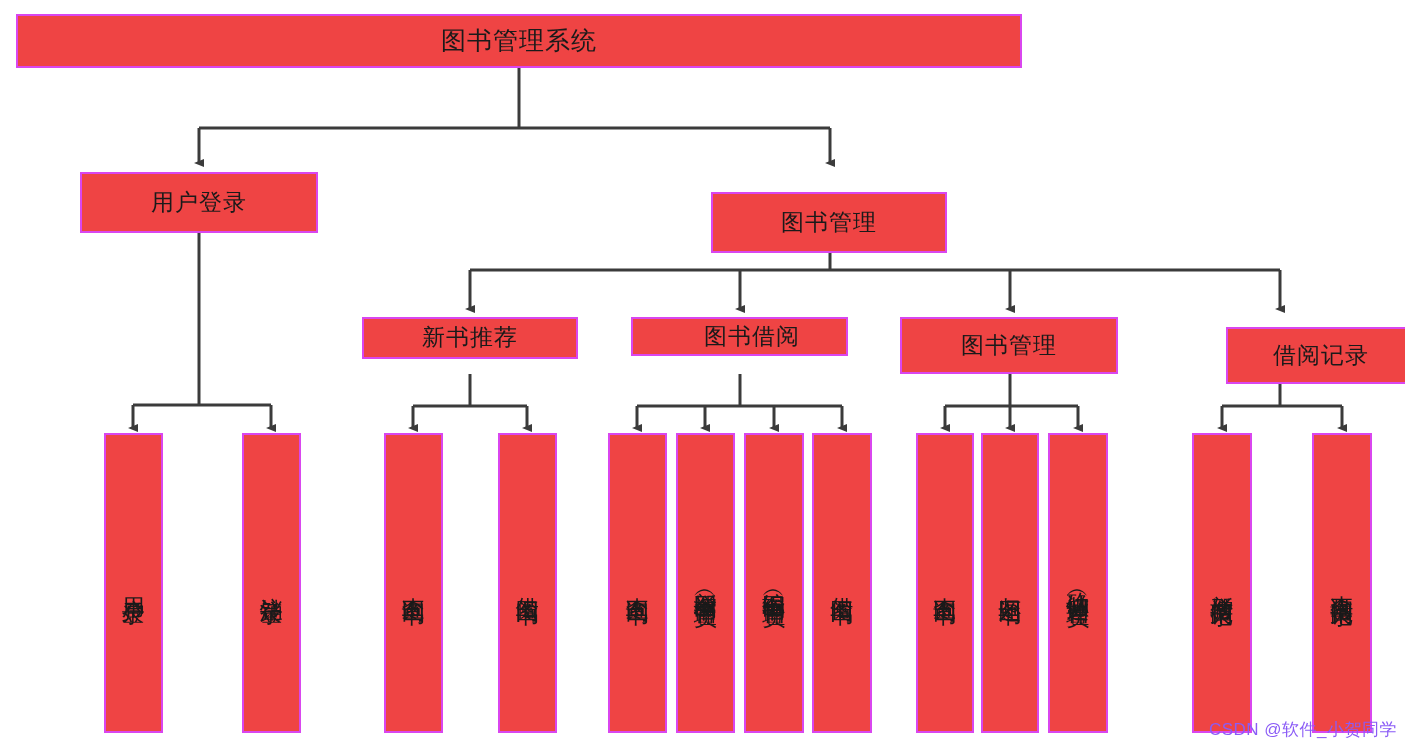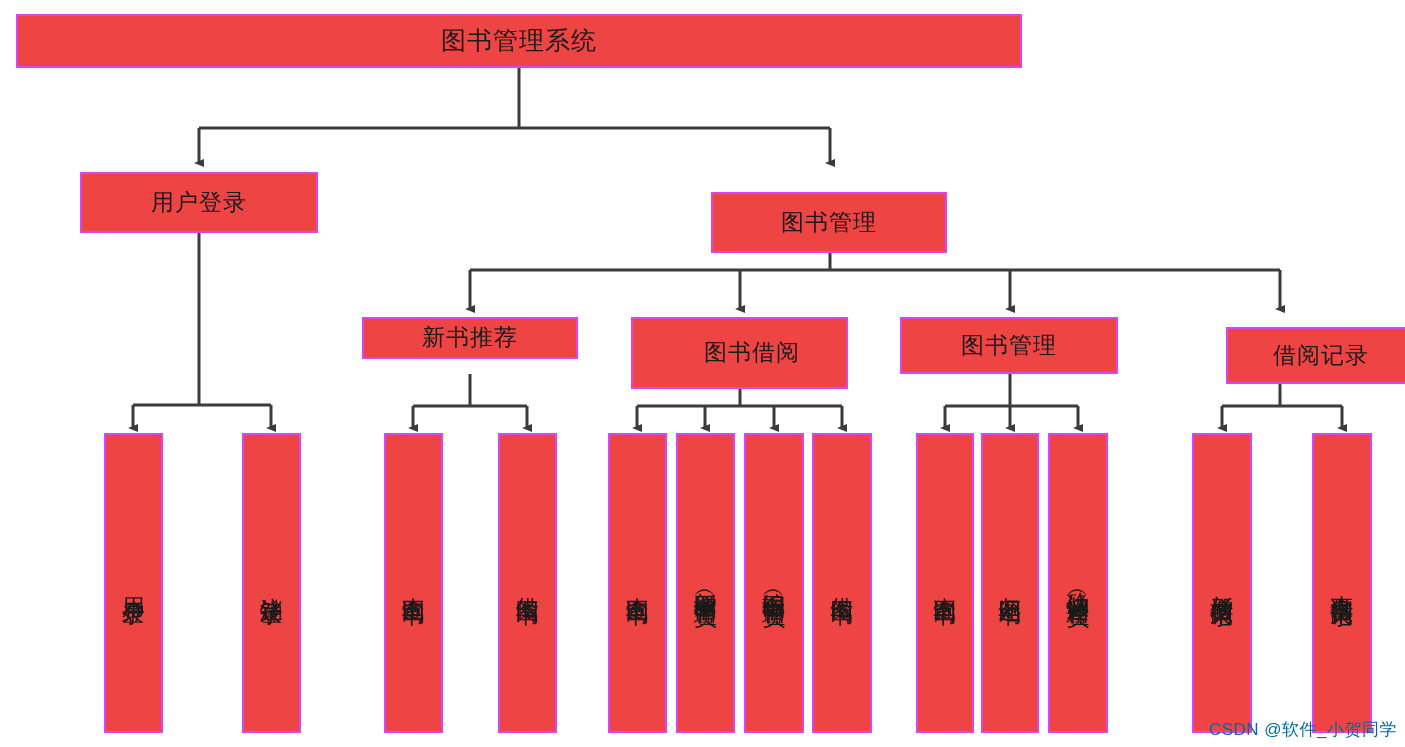--- a/index.html
+++ b/index.html
@@ -58,21 +58,21 @@
     display: block;
   }
   #root-node {
     font-size: 25px;
   }
   #watermark {
     position: absolute;
     right: 8px;
     bottom: 6px;
     font-size: 17px;
-    color: #0369a1;
+    color: #8b5cf6;
     letter-spacing: 0.5px;
     white-space: nowrap;
     user-select: none;
   }
 </style>
 </head>
 <body>
 
 <div id="diagram-root">
 
@@ -127,21 +127,21 @@
   </svg>
 
   <div class="node horizontal" id="root-node" style="left:16px; top:14px; width:1006px; height:54px;">图书管理系统</div>
 
   <div class="node horizontal" style="left:80px; top:172px; width:238px; height:61px;">用户登录</div>
 
   <div class="node horizontal" style="left:711px; top:172px; width:236px; height:61px;margin-top:20px;">图书管理</div>
 
   <div class="node horizontal" style="left:362px; top:317px; width:216px; height:42px;">新书推荐</div>
 
-  <div class="node horizontal" style="left:631px; top:317px; width:217px; height:72px;padding-left:25px;">图书借阅</div>
+  <div class="node horizontal" style="left:631px; top:317px; width:217px; height:39px;padding-left:25px;">图书借阅</div>
 
   <div class="node horizontal" style="left:900px; top:317px; width:218px; height:57px;">图书管理</div>
 
   <div class="node horizontal" style="left:1226px; top:317px; width:190px; height:57px;margin-top:10px;">借阅记录</div>
 
   <div class="node vertical" style="left:104px; top:433px; width:59px; height:300px;">
     <span class="vtext">用户登录</span>
   </div>
 
   <div class="node vertical" style="left:242px; top:433px; width:59px; height:300px;">

